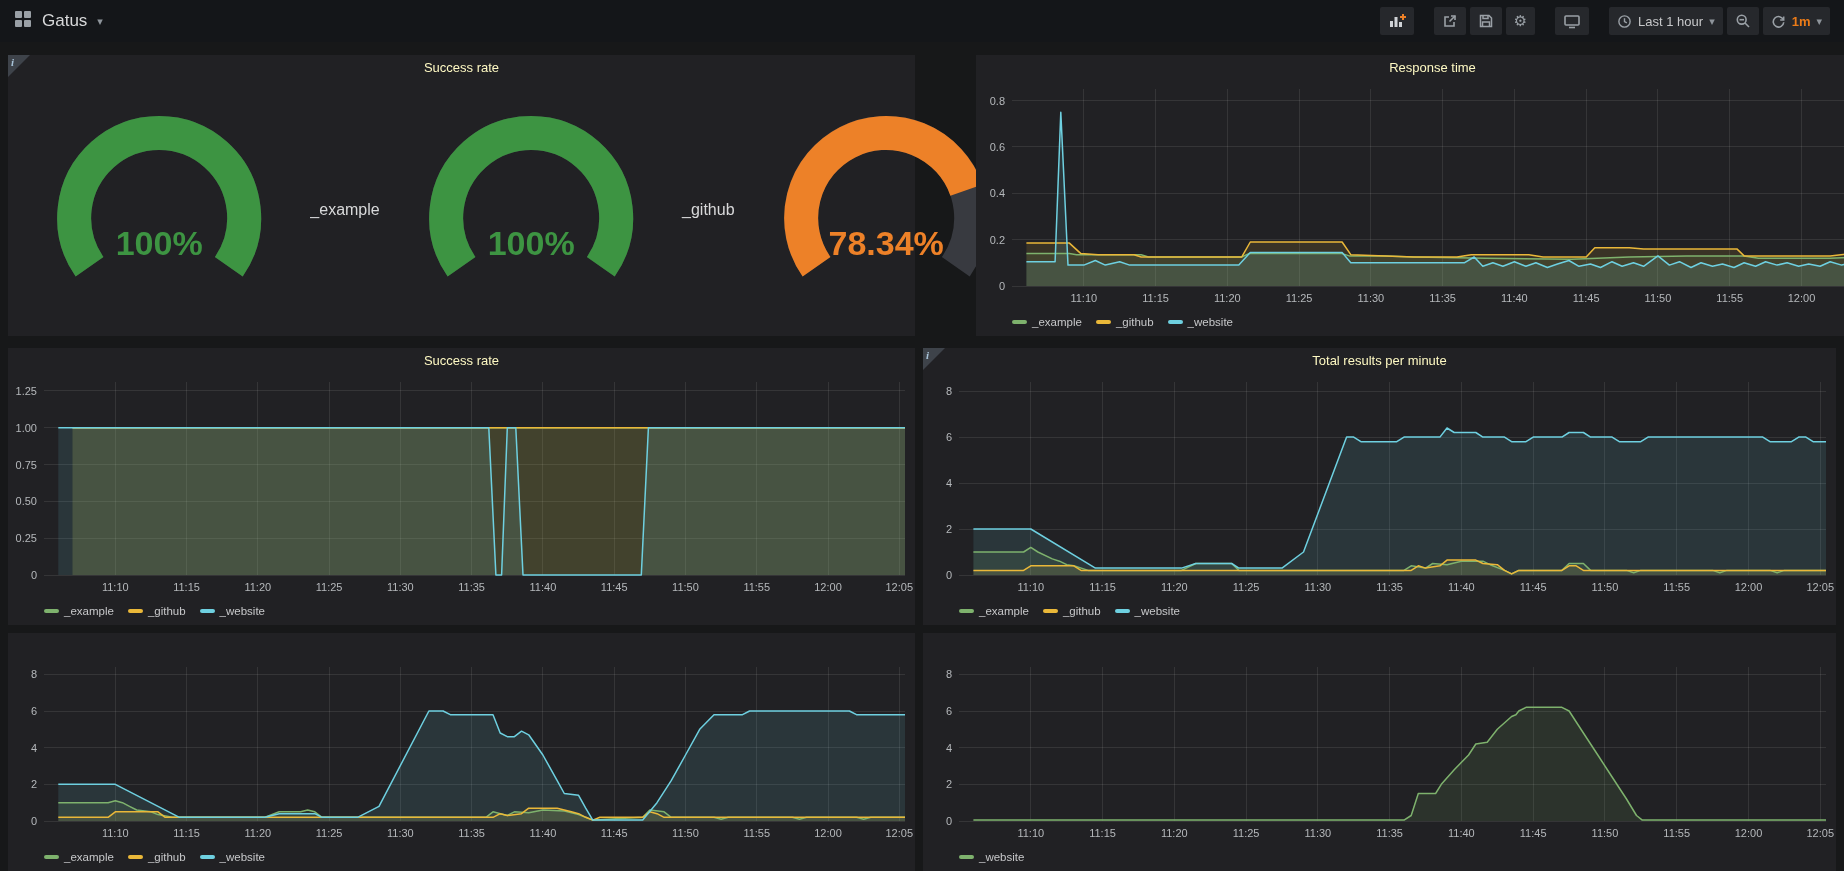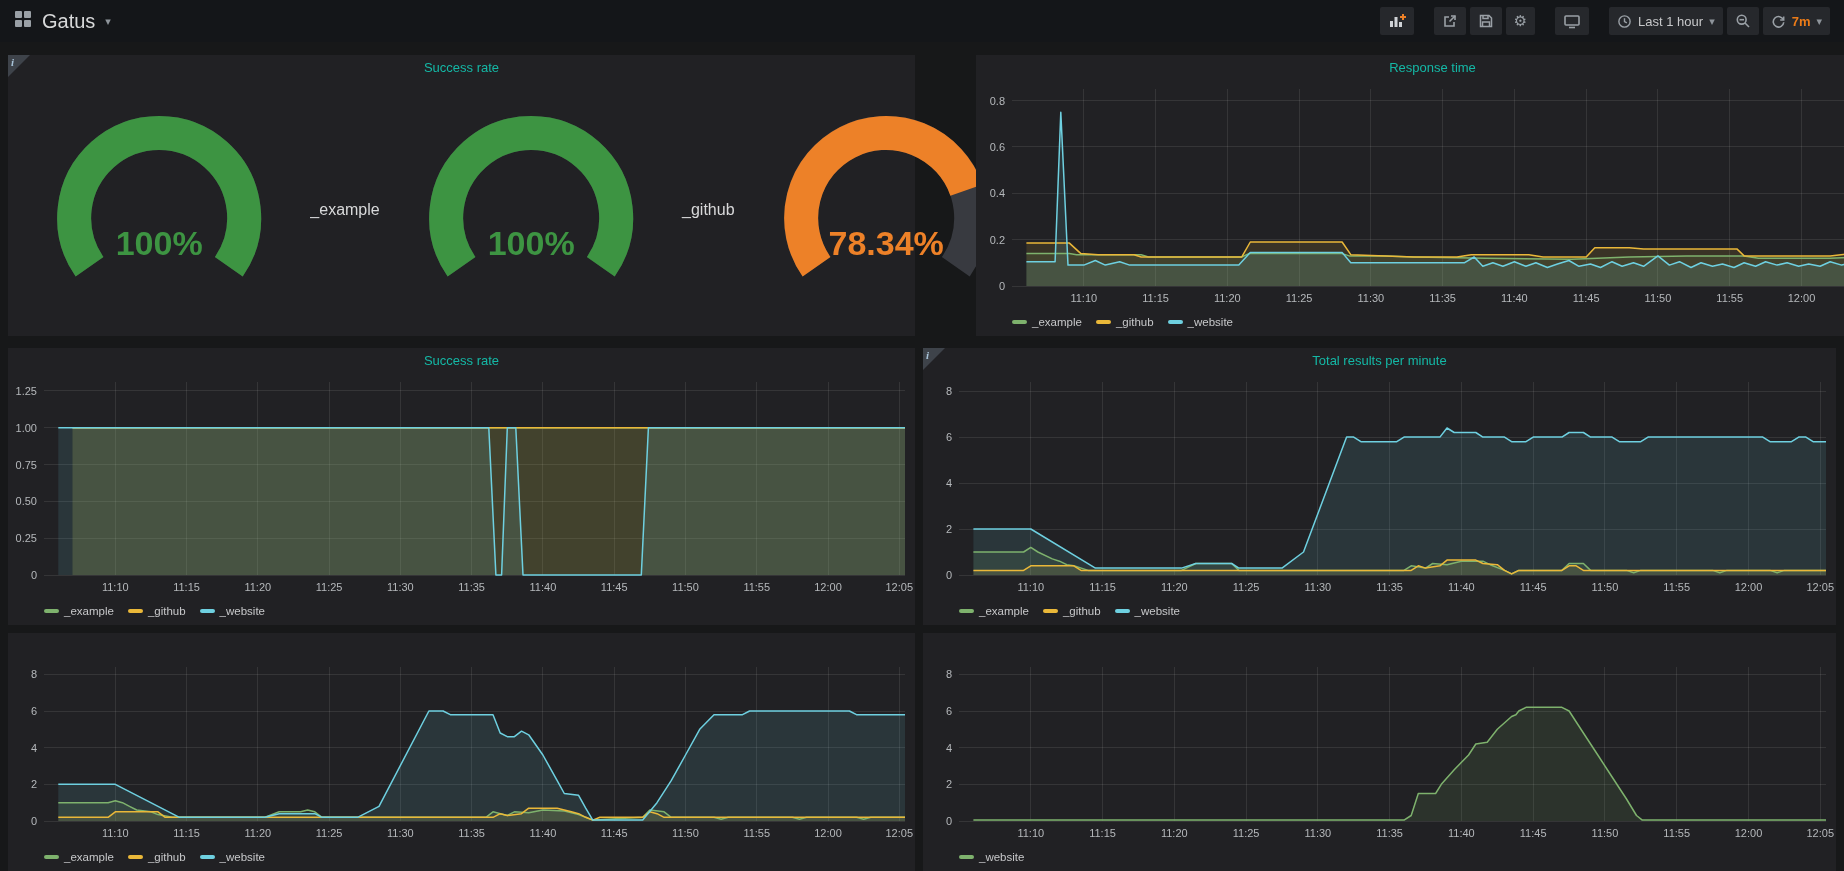--- a/index.html
+++ b/index.html
@@ -1,33 +1,33 @@
 <!DOCTYPE html>
 <html><head>
 <meta charset="utf-8">
 <style>
   html,body{margin:0;padding:0;background:#171819;width:1844px;height:871px;overflow:hidden;
     font-family:"Liberation Sans","DejaVu Sans",sans-serif;-webkit-font-smoothing:antialiased;}
   
   .navbar{position:absolute;top:0;left:0;width:1844px;height:42px;background:#141619;
     display:flex;align-items:center;justify-content:space-between;padding:0 14px;box-sizing:border-box;}
   .nav-left{display:flex;align-items:center;gap:10px;}
-  .dash-title{color:#d8d9da;font-size:20px;}
+  .dash-title{color:#d8d9da;font-size:17px;}
   .caret{color:#8e949b;font-size:11px;font-family:"DejaVu Sans",sans-serif;}
   .nav-right{display:flex;align-items:center;gap:4px;}
   .nav-gap{width:12px;}
   .btn{display:flex;align-items:center;gap:6px;height:28px;padding:0 8px;background:#26282c;
     border:none;border-radius:2px;color:#9aa0a6;font-size:13px;cursor:pointer;}
   .btn svg{display:block;}
   .btn .lbl{color:#c7c8ca;}
   .accent{color:#eb7b18;font-weight:bold;}
   .uni{font-family:"DejaVu Sans",sans-serif;}
   
   .panel{position:absolute;background:#212124;box-sizing:border-box;}
-  .panel-title{height:26px;line-height:26px;text-align:center;color:#14b8a6;font-size:13px;font-weight:500;}
+  .panel-title{height:26px;line-height:26px;text-align:center;color:#fef9c3;font-size:13px;font-weight:500;}
   .plot{position:absolute;left:0;right:0;top:26px;bottom:26px;}
   .legend{position:absolute;left:36px;bottom:5px;height:18px;display:flex;align-items:center;gap:14px;}
   .legend-item{display:flex;align-items:center;gap:5px;cursor:pointer;}
   .legend-dash{width:15px;height:4px;border-radius:2px;display:inline-block;}
   .legend-name{color:#c7c8ca;font-size:11.5px;}
   .tick{fill:#b5b8bb;font-size:11px;font-family:"Liberation Sans",sans-serif;}
   
   .gauges{position:absolute;left:0;right:0;top:26px;bottom:0;display:flex;}
   .gauge-cell{flex:1;display:flex;flex-direction:row;align-items:center;}
   .gauge-value{font-size:34px;font-weight:bold;font-family:"Liberation Sans",sans-serif;}
@@ -123,21 +123,21 @@
           </svg>
       </span>
     </button>
     <button class="btn">
       <span>
         <svg width="15" height="15" viewBox="0 0 16 16" fill="none" stroke="#9aa0a6" stroke-width="1.7">
             <path d="M13.2 6.2 A5.6 5.6 0 1 0 13.6 8.8"></path>
             <path d="M13.6 2.6 V6.4 H9.8" stroke-width="1.5"></path>
           </svg>
       </span>
-      <span class="accent">7m</span>
+      <span class="accent">1m</span>
       <span class="caret uni">▾</span>
     </button>
   </div>
 </div>
 
 <div class="panel" style="left:8px;top:55px;width:907px;height:281px;">
   <div class="corner-info">
       <span class="i">i</span>
     </div>
   <div class="panel-title">Success rate</div>

